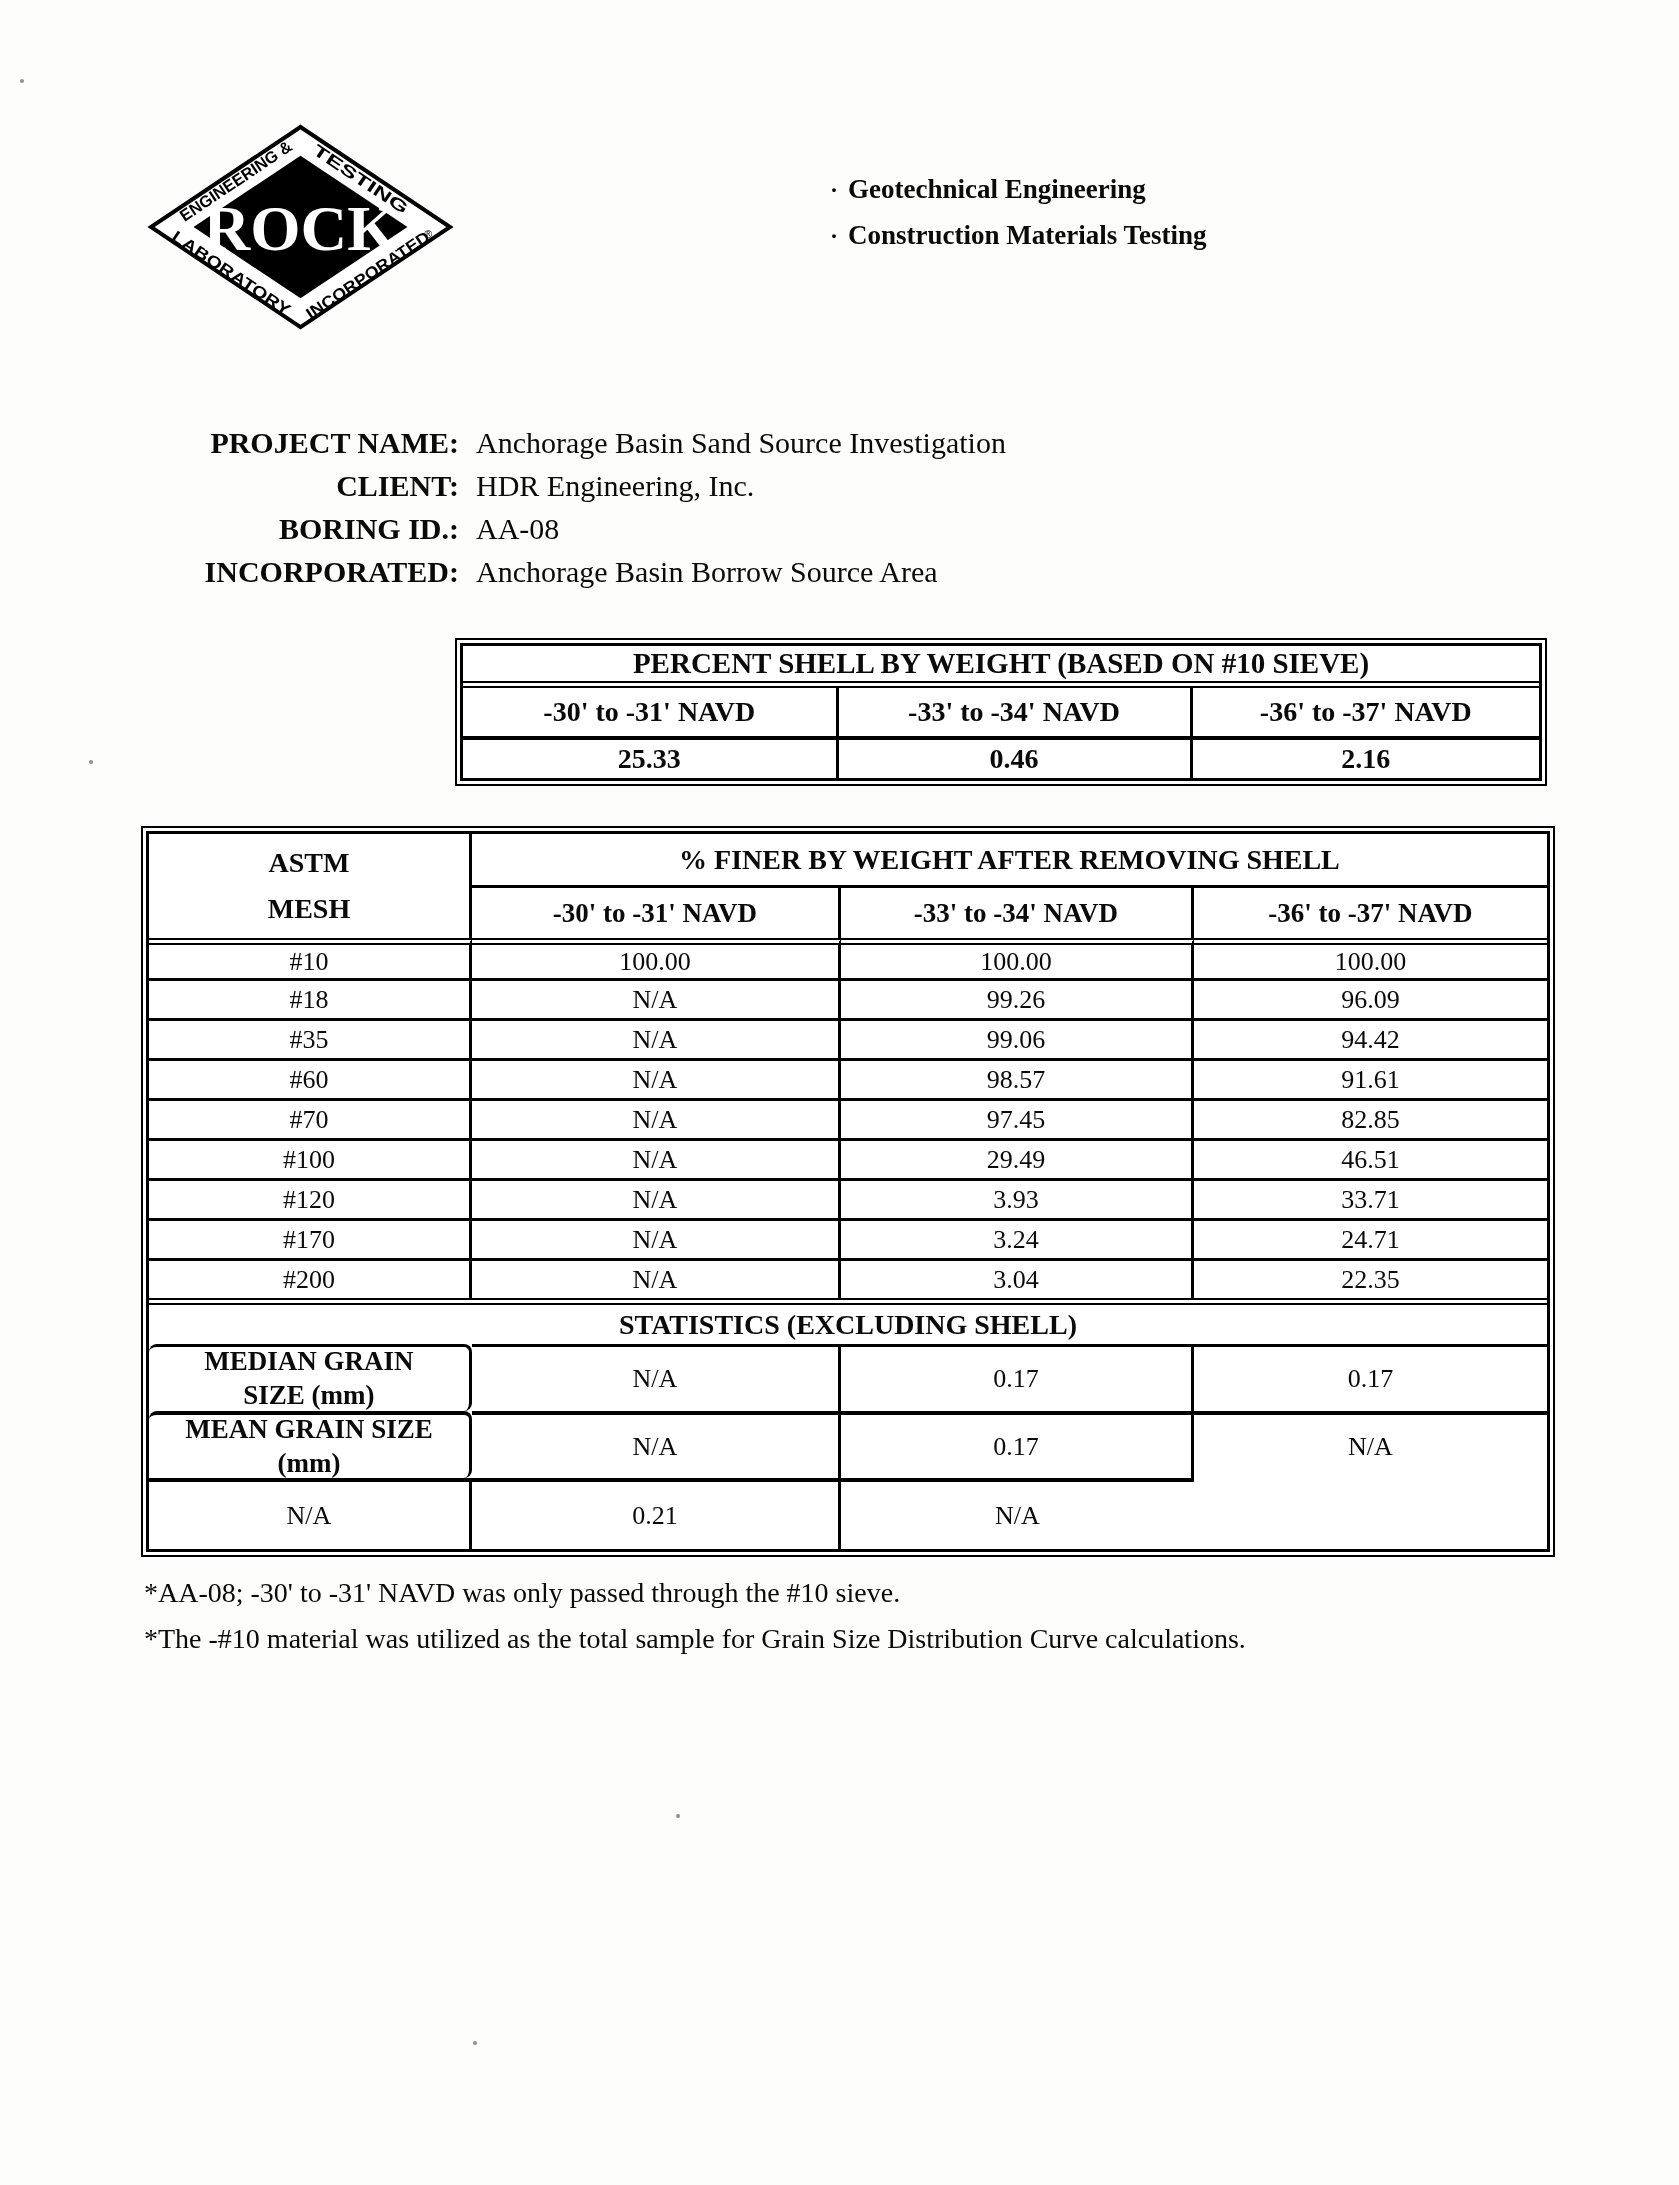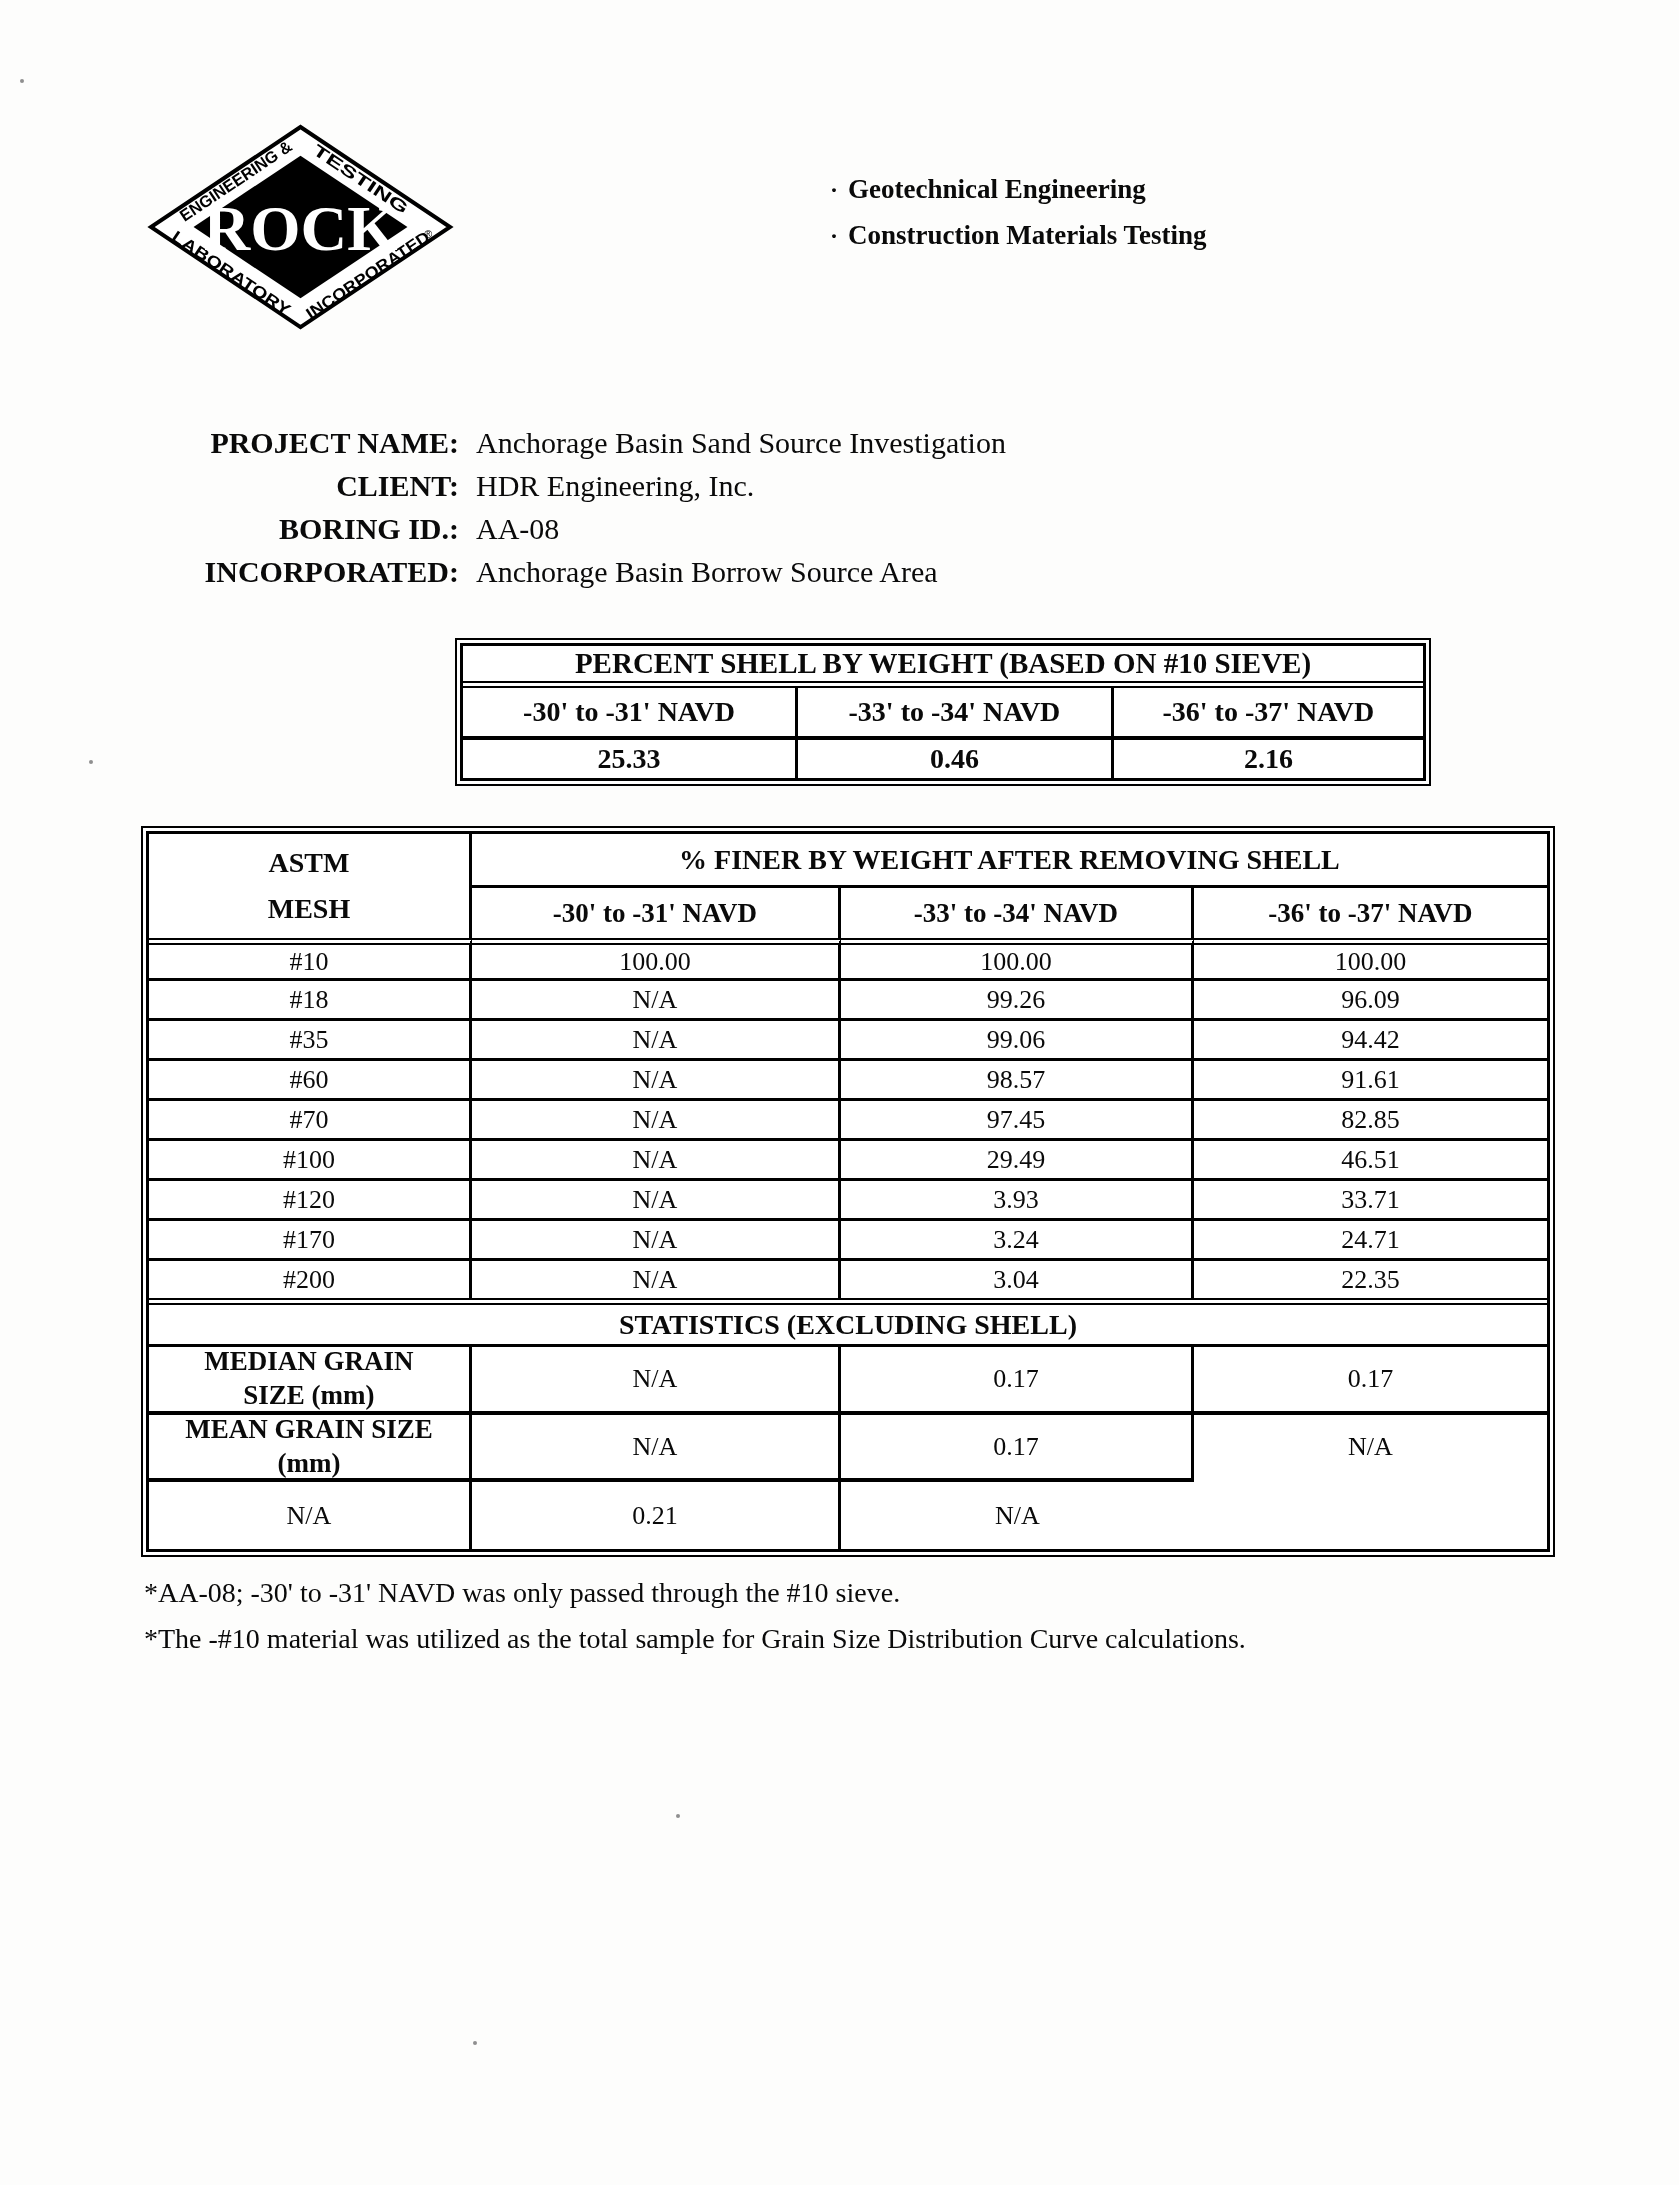--- a/index.html
+++ b/index.html
@@ -25,21 +25,21 @@
   .project { position:absolute; left:144px; top:426px; font-size:30px; }
   .proj-row { display:flex; height:43px; align-items:baseline; }
   .proj-label { width:315px; text-align:right; font-weight:bold; flex:0 0 auto; }
   .proj-value { margin-left:17px; }
 
   
   .dbl { position:absolute; border:2px solid #000; padding:3px; background:#fff; }
   .dbl-in { border:3px solid #000; background:#fff; }
 
   
-  .t1wrap { left:455px; top:638px; width:976px; }
+  .t1wrap { left:455px; top:638px; width:1092px; }
   .t1 { display:grid; grid-template-columns:34.9% 32.9% 32.2%; grid-template-rows:42px 48px 42px; }
   .t1 .cell { display:flex; align-items:center; justify-content:center; }
   .t1-title { grid-column:1/4; border-bottom:7px double #000; font-weight:bold; font-size:29px; }
   .t1-h { font-weight:bold; font-size:28px; }
   .t1-v { font-weight:bold; font-size:28px; border-top:4px solid #000; }
   .vr { border-right:3px solid #000; }
 
   
   .t2wrap { left:141px; top:808px; width:1414px;margin-top:18px; }
   .t2 { display:grid; grid-template-columns:23.1% 26.4% 25.25% 25.25%;
@@ -50,21 +50,21 @@
   .spanh { grid-column:2/5; grid-row:1; font-weight:bold; font-size:28px; }
   .sub2 { grid-column:2; grid-row:2; }
   .sub3 { grid-column:3; grid-row:2; }
   .sub4 { grid-column:4; grid-row:2; }
   .subh { font-weight:bold; font-size:27px; border-top:3px solid #000; }
   .bt  { border-top:3px solid #000; }
   .bt4 { border-top:4px solid #000; }
   .btd { border-top:7px double #000; }
   .mesh, .val { font-size:26px; }
   .banner { grid-column:1/5; border-top:7px double #000; font-weight:bold; font-size:28px; }
-  .statlab { flex-direction:column; font-weight:bold; font-size:27px; line-height:1.25; text-align:center; }
+  .statlab { flex-direction:column; font-weight:bold; font-size:27px; line-height:1.25; text-align:center;border-radius:8px; }
 
   
   .footnotes { position:absolute; left:144px; top:1570px; font-size:28px; }
   .footnotes div { height:46px; display:flex; align-items:center; }
 
   
   .speck { position:absolute; background:#555; border-radius:50%; opacity:.65; }
 </style>
 </head>
 <body>

